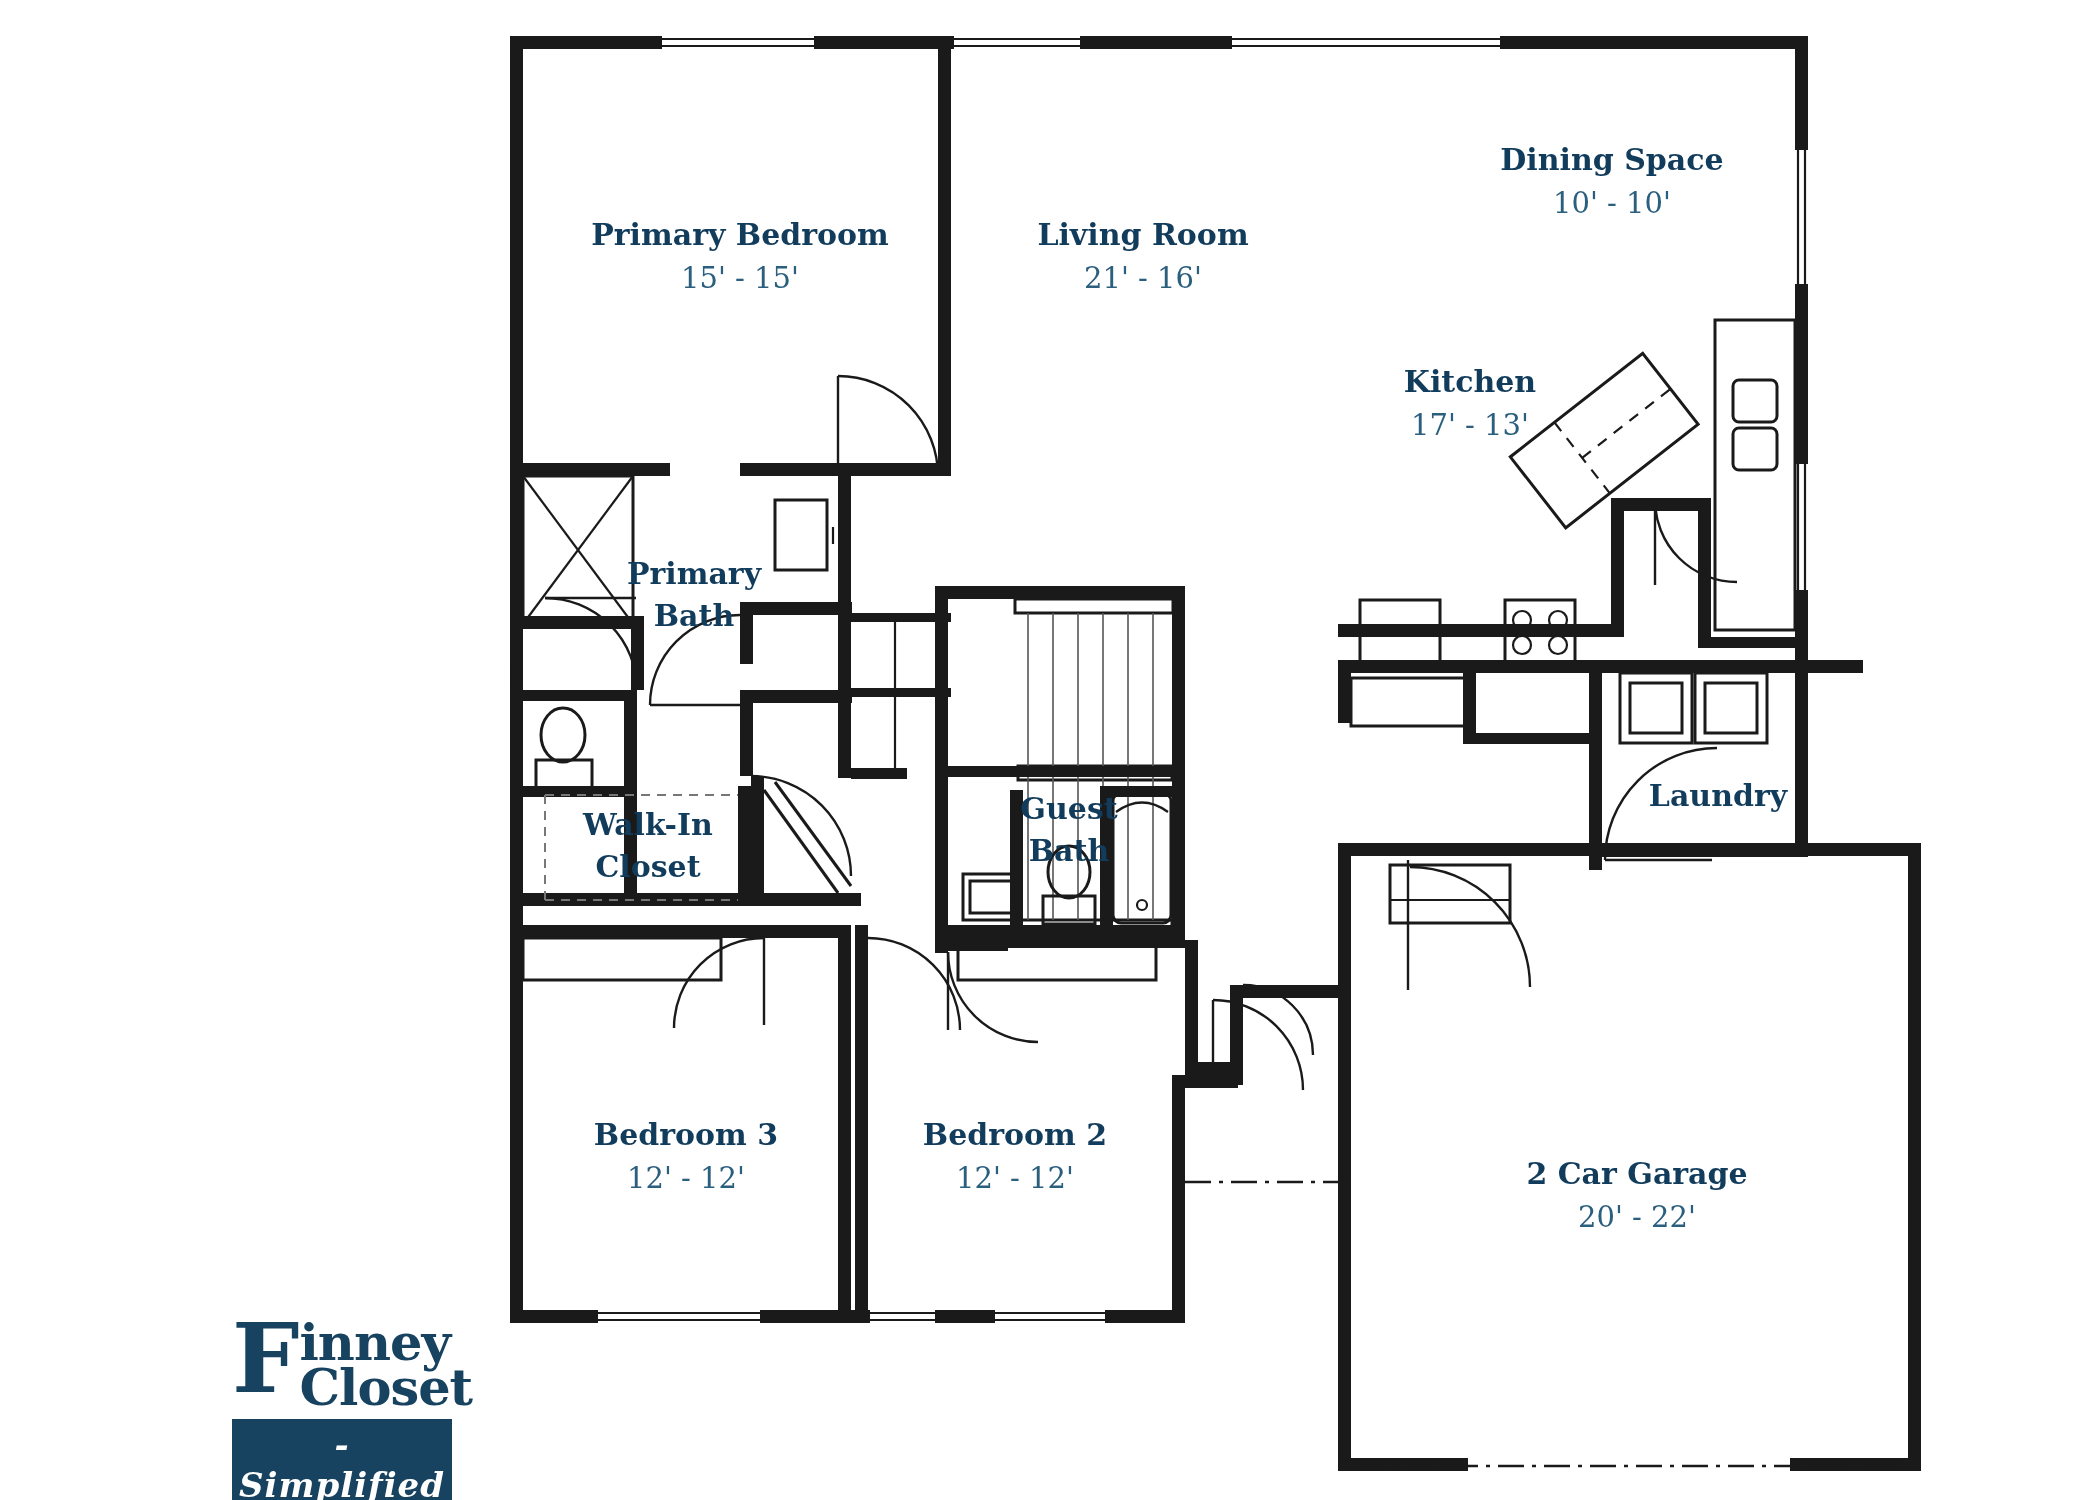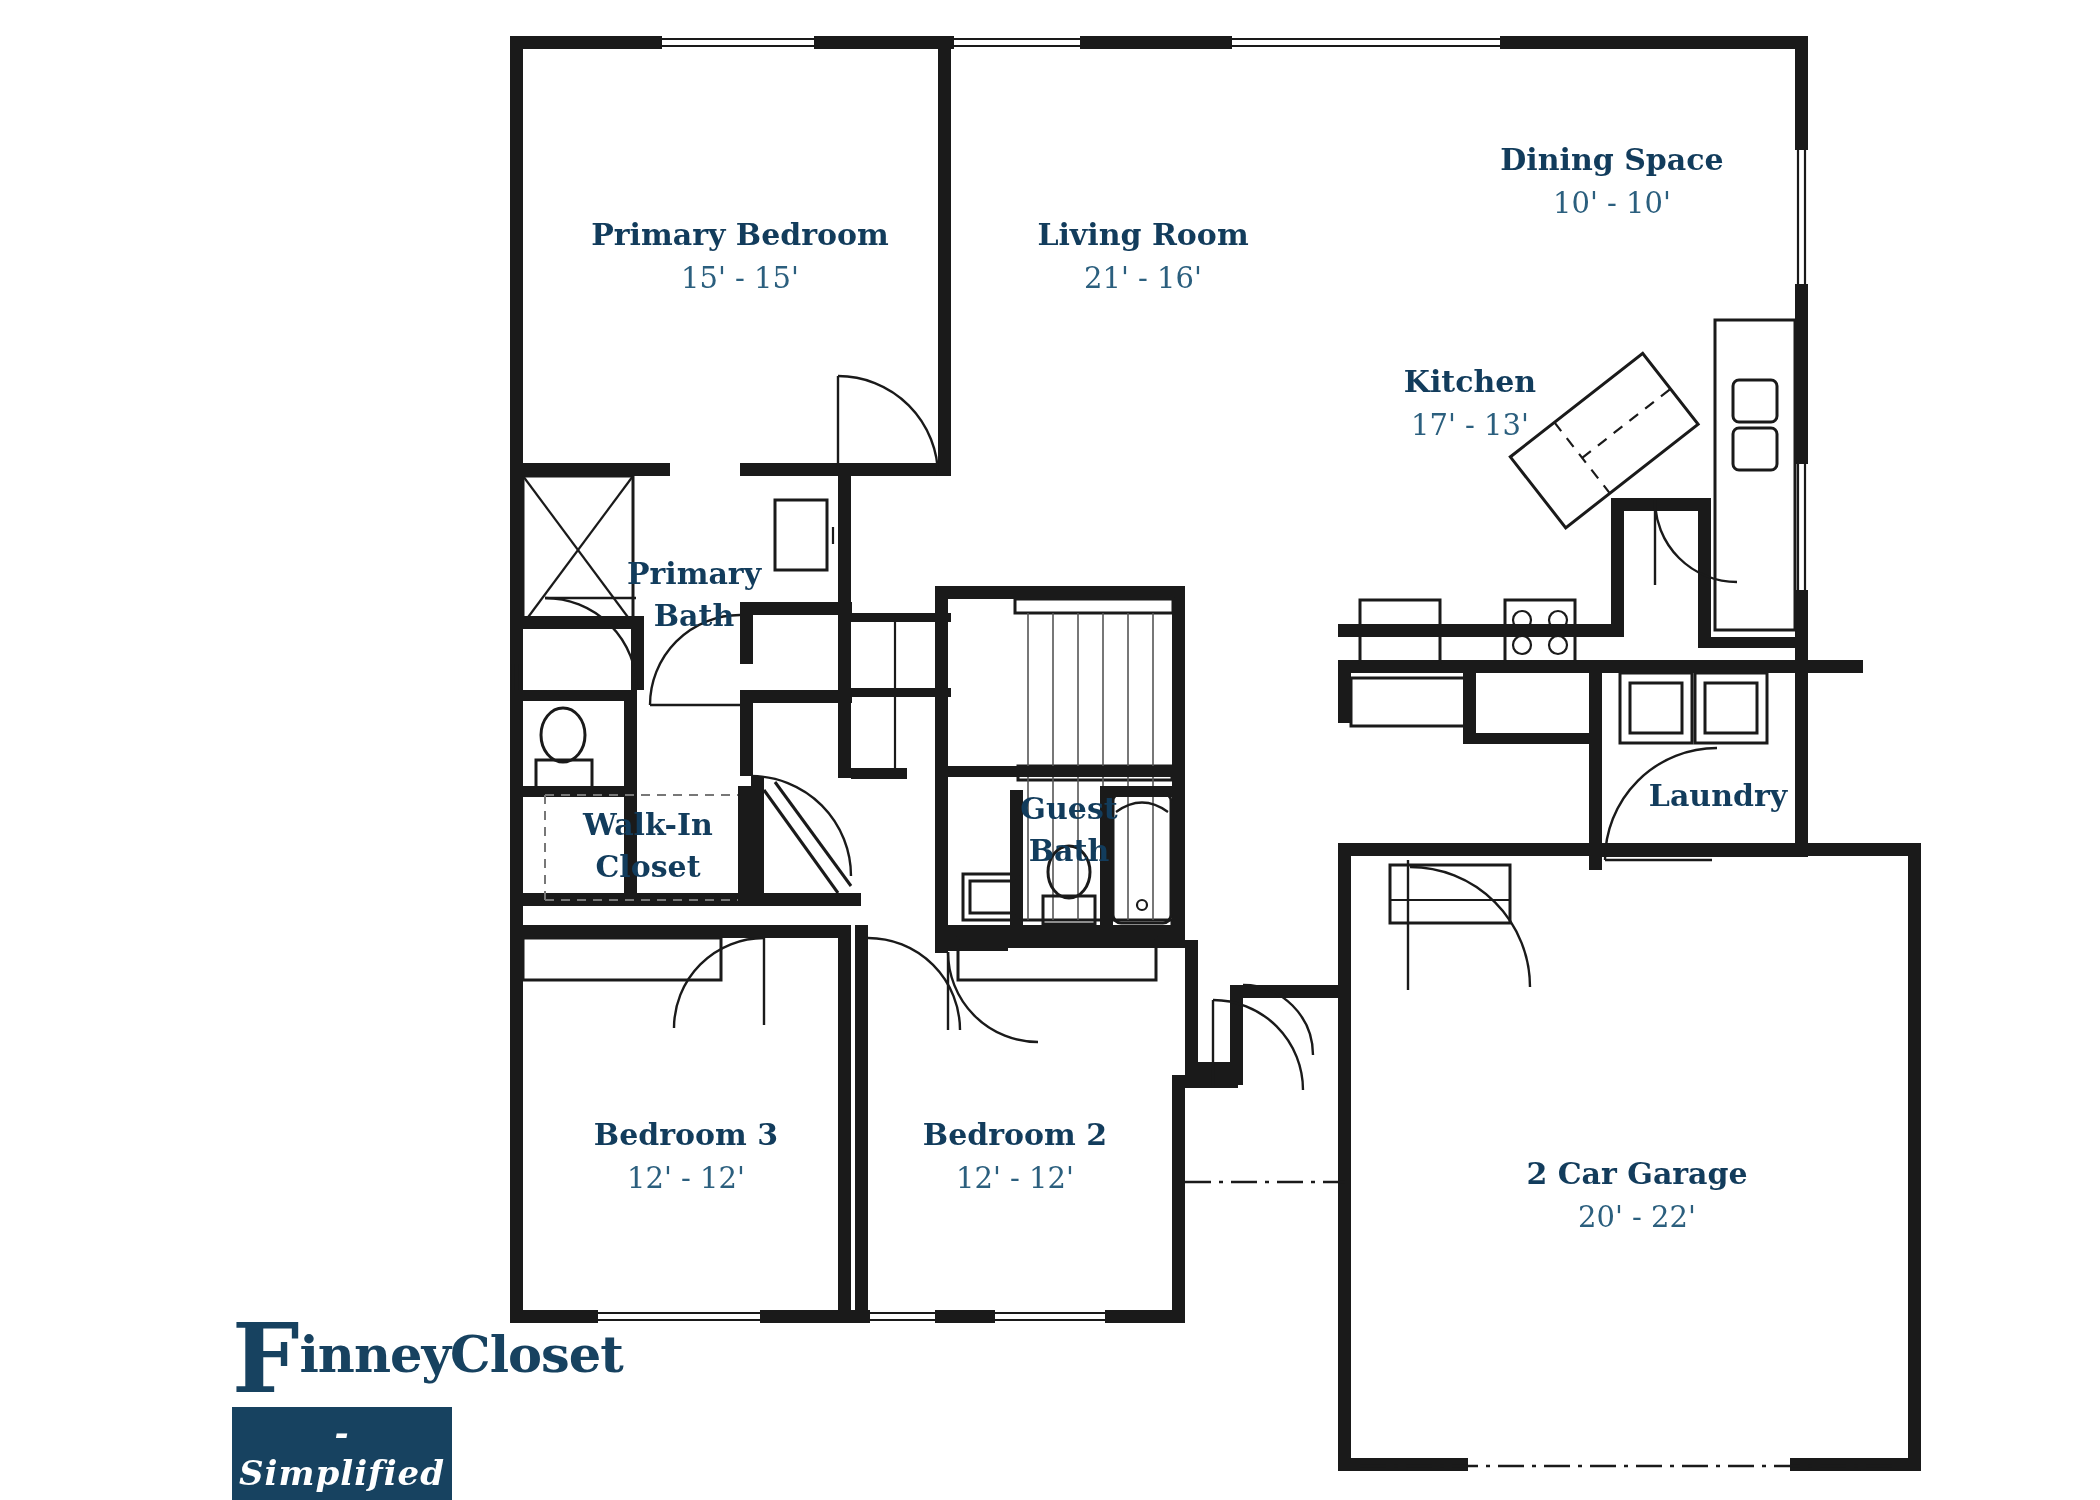--- a/index.html
+++ b/index.html
@@ -16,21 +16,21 @@
   .dashdot{fill:none;stroke:#1a1a1a;stroke-width:2.6;stroke-dasharray:26 8 4 8;}
   .lbl{fill:#123c5c;font-family:"DejaVu Serif", serif;font-weight:bold;
        font-size:30px;text-anchor:middle;}
   .dim{fill:#2b5f7e;font-family:"DejaVu Serif", serif;font-weight:normal;
        font-size:29px;text-anchor:middle;}
   
   #logo{position:absolute;left:232px;top:1320px;width:220px;}
   .lg-row{display:flex;align-items:flex-start;}
   .lg-F{font-family:"DejaVu Serif", serif;font-weight:bold;color:#174260;
         font-size:95px;line-height:78px;letter-spacing:-2px;}
-  .lg-words{display:flex;flex-direction:row;margin-left:2px;margin-top:12px;}
+  .lg-words{display:flex;flex-direction:column;margin-left:2px;margin-top:0;}
   .lg-w{font-family:"DejaVu Serif", serif;font-weight:bold;color:#174260;
         font-size:51px;line-height:45px;letter-spacing:-1px;}
   .lg-bar{margin-top:9px;background:#174260;color:#ffffff;text-align:center;
           padding:6px 0 9px 0;width:220px;}
   .lg-bar span{font-family:"DejaVu Serif", serif;font-style:italic;
                font-weight:bold;font-size:34px;letter-spacing:1px;}
 </style>
 </head>
 <body>
 

